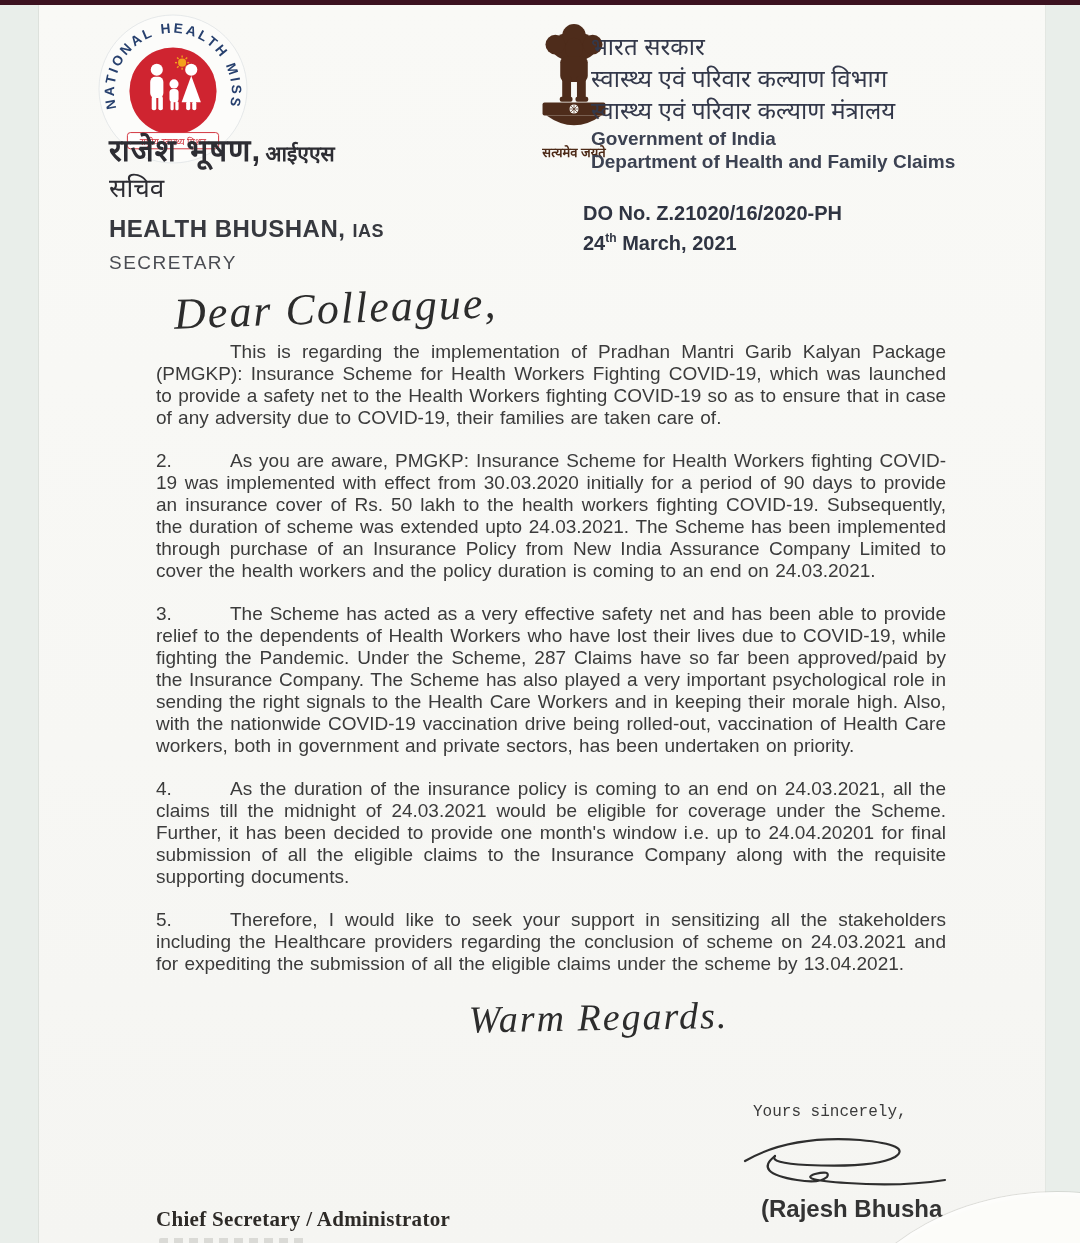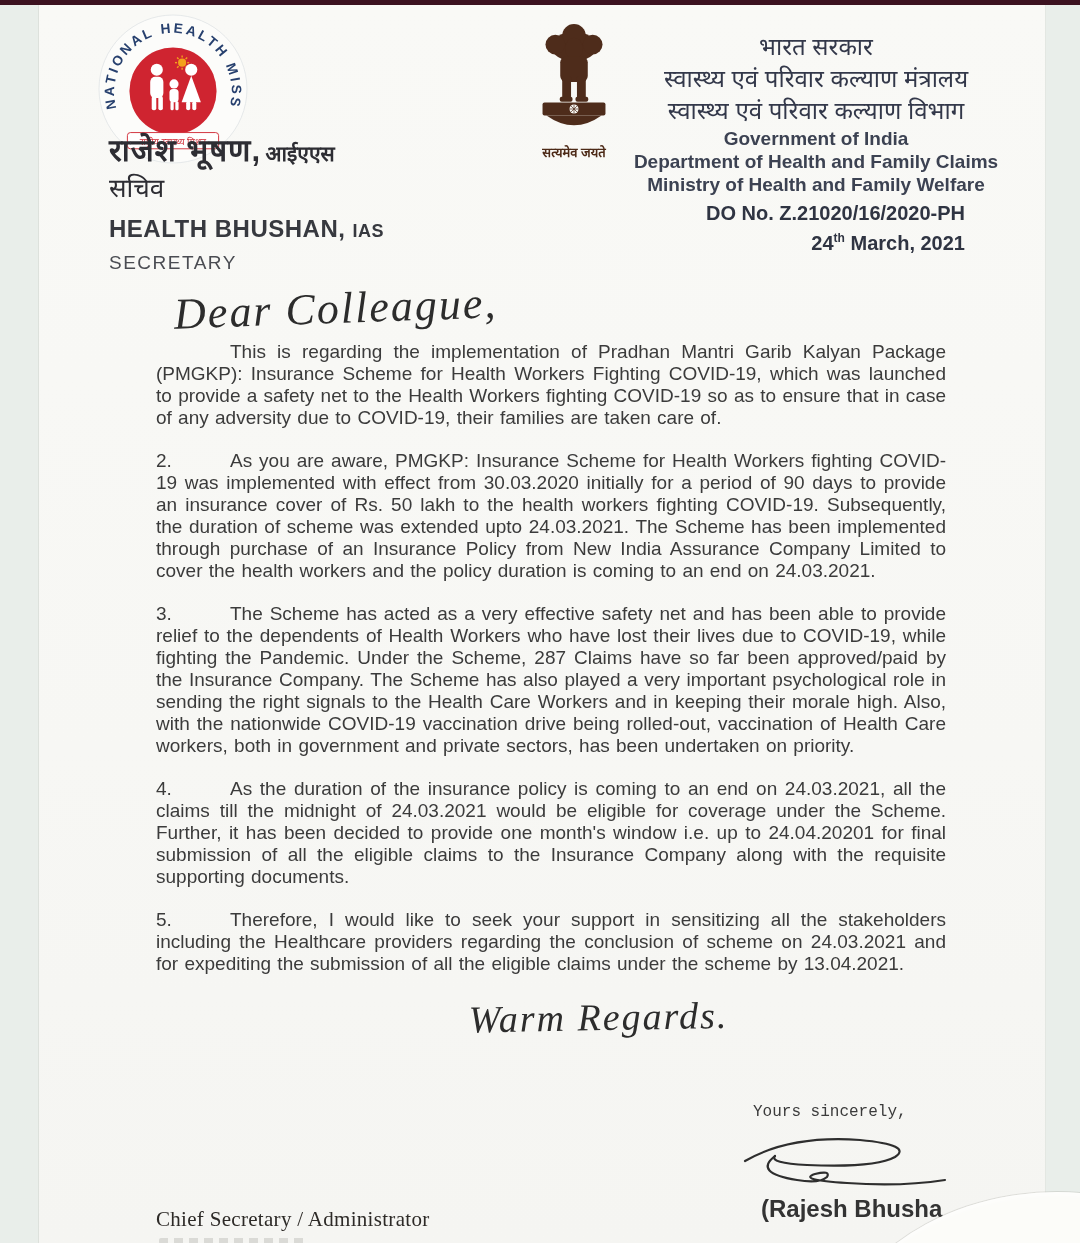--- a/index.html
+++ b/index.html
@@ -24,24 +24,24 @@
   .sender .hi-suffix { font-size:21px; font-weight:bold; color:#2d2d33; }
   .sender .hi-title { font-size:26px; font-weight:normal; color:#2d2d33; margin-top:9px; }
   .sender .en-name { font-size:24px; font-weight:bold; color:#37393f; margin-top:16px; letter-spacing:.5px; }
   .sender .en-suffix { font-size:18px; font-weight:bold; }
   .sender .en-title { font-size:19px; color:#4a4c52; margin-top:12px; letter-spacing:1.5px; }
 
   .emblem-wrap { position:absolute; left:445px; top:16px; width:180px; text-align:center; }
   .emblem-wrap svg { width:92px; height:118px; }
   .emblem-motto { font-size:13px; color:#4d2a17; font-weight:bold; margin-top:0px;text-align:center; }
 
-  .govt-block { position:absolute; left:552px; top:26px; width:450px; text-align:center; }
+  .govt-block { position:absolute; left:552px; top:26px; width:450px; }
   .govt-block .hi { font-size:24px; line-height:32px; color:#33384a; font-weight:500; }
   .govt-block .en { font-size:19px; line-height:23px; color:#3c4252; font-weight:bold; }
-  .ref-block { position:absolute; left:544px; top:196px; width:382px; text-align:right;
+  .ref-block { position:absolute; left:544px; top:196px; width:382px; 
                font-weight:bold; color:#2f3442; font-size:20px; line-height:25px; }
   .ref-block sup { font-size:12px; }
 
   
   .salutation {
     position:absolute; left:135px; top:278px;
     font-family:"Liberation Serif", serif; font-style:italic;
     font-size:44px; color:#2c2c2c; transform:rotate(-2deg); letter-spacing:2px;
   }
   .letter-body { position:absolute; left:117px; top:336px; width:790px; }
@@ -50,21 +50,21 @@
   .para .pnum { display:inline-block; width:74px; }
   .closing-hand {
     margin-top:6px; padding-left:95px; text-align:center;
     font-family:"Liberation Serif", serif; font-style:italic;
     font-size:38px; color:#2c2c2c; transform:rotate(-1deg); letter-spacing:2px;
   }
   .valediction { position:absolute; left:714px; top:1098px; font-size:16px; color:#3b3b3b;font-family:Liberation Mono, monospace; }
   .signature-svg { position:absolute; left:696px; top:1126px; width:240px; height:68px; }
   .signatory { position:absolute; left:722px; top:1190px; font-size:24px; font-weight:bold; color:#333; }
   .recipient { position:absolute; left:117px; top:1202px;
-               font-family:"Liberation Serif", serif; font-weight:normal;
+               font-family:"Liberation Serif", serif; font-weight:bold;
                font-size:21px; color:#2d2a27; letter-spacing:.3px; }
   .fragment { position:absolute; left:120px; top:1233px; width:150px; height:6px;
               background:repeating-linear-gradient(90deg,#b9b9b4 0 9px, transparent 9px 15px);
               opacity:.45; border-radius:2px; }
   .blob {
     position:absolute; left:822px; top:1192px; width:470px; height:380px;
     border-radius:50%; background:#fcfcf9;
     box-shadow:0 0 0 1px rgba(150,150,145,.25), inset 0 2px 6px rgba(255,255,255,.8);
   }
 </style>
@@ -155,25 +155,24 @@
           <line x1="41.8" y1="86.3" x2="48.2" y2="92.7"></line>
             <line x1="48.2" y1="86.3" x2="41.8" y2="92.7"></line>
         </g>
       </g>
     </svg>
     <div class="emblem-motto">सत्यमेव जयते</div>
   </div>
 
   <div class="govt-block">
     <div class="hi">भारत सरकार</div>
+    <div class="hi">स्वास्थ्य एवं परिवार कल्याण विभाग</div>
     <div class="hi">स्वास्थ्य एवं परिवार कल्याण मंत्रालय</div>
-    <div class="hi">स्वास्थ्य एवं परिवार कल्याण विभाग</div>
     <div class="en">Government of India</div>
     <div class="en">Department of Health and Family Claims</div>
-    <div class="en">Ministry of Health and Family Welfare</div>
   </div>
 
   <div class="ref-block">
     <div>DO No. Z.21020/16/2020-PH</div>
     <div><span>24</span><sup>th</sup><span> March, 2021</span></div>
   </div>
 
   <div class="salutation">Dear Colleague,</div>
 
   <div class="letter-body">

